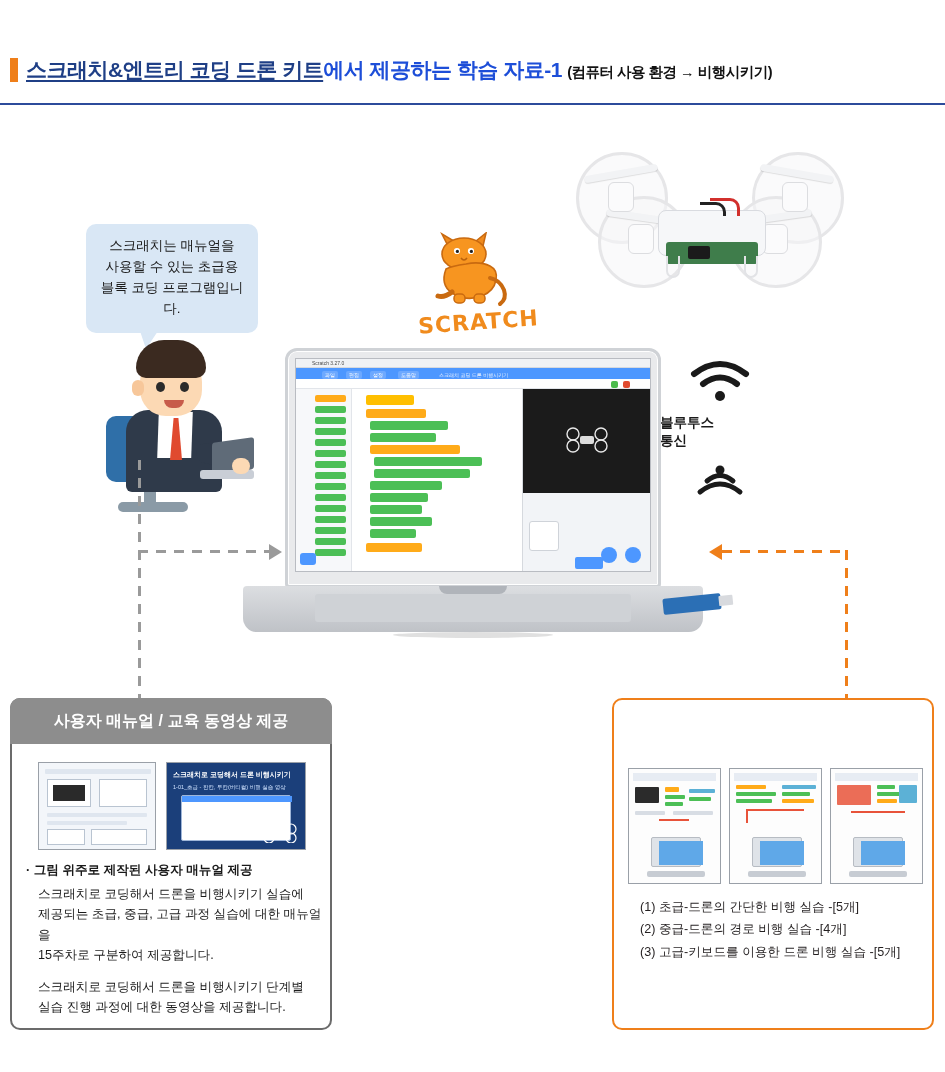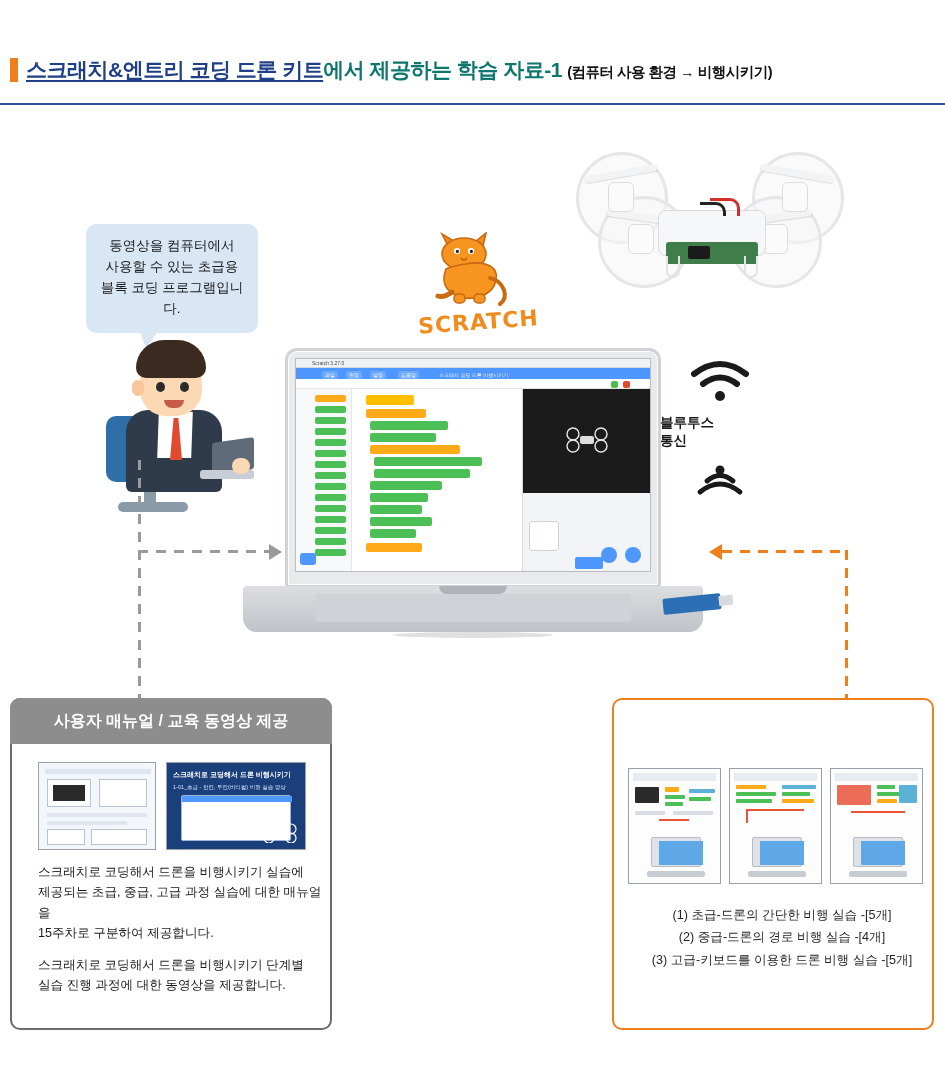--- a/index.html
+++ b/index.html
@@ -33,21 +33,21 @@
     white-space: nowrap;
     font-size: 21px;
     font-weight: bold;
     letter-spacing: -0.5px;
   }
   .header-title .ul {
     color: #1f3f86;
     text-decoration: underline;
     text-underline-offset: 3px;
   }
-  .header-title .plain { color: #0f766e; margin-top: 45px; }
+  .header-title .plain { color: #1d4ed8; margin-top: 45px; }
   .header-title .sub {
     font-size: 14.5px;
     font-weight: bold;
     color: #111111;
   }
   .header-rule {
     position: absolute;
     left: 0; top: 103px;
     width: 945px; height: 2px;
     background: #2c4b9b;
@@ -314,36 +314,36 @@
   .rt-head { position: absolute; left: 4px; top: 4px; right: 4px; height: 8px; background: #e7ecf3; }
   .rt-block { position: absolute; border-radius: 1px; }
   .rt-laptop { position: absolute; left: 18px; bottom: 6px; width: 58px; height: 40px; }
   .rt-lid { position: absolute; left: 4px; top: 0; width: 50px; height: 30px; background: #dfe3e8; border: 1px solid #b7bcc3; border-radius: 2px; }
   .rt-scr { position: absolute; left: 7px; top: 3px; width: 44px; height: 24px; background: #5fa8e8; }
   .rt-bar { position: absolute; left: 0; bottom: 0; width: 58px; height: 6px; background: #c7ccd3; border-radius: 2px; }
   .rt-arrow { position: absolute; background: #e8533a; }
 
   .right-bullets { position: absolute; left: 14px; top: 196px; width: 296px; font-size: 12.6px; }
   .rb-body { margin: 0 0 10px 0; line-height: 1.6; }
-  .rb-list { margin: 8px 0 0 12px; line-height: 1.78; text-align: center; }
+  .rb-list { margin: 0 0 0 12px; line-height: 1.78; }
 </style>
 </head>
 <body>
 
 <div class="header">
   <div class="header-bar"></div>
   <div class="header-title">
     <span class="ul">스크래치&amp;엔트리 코딩 드론 키트</span><span class="plain">에서 제공하는 학습 자료-1</span>
     <span class="sub">(컴퓨터 사용 환경 → 비행시키기)</span>
   </div>
   <div class="header-rule"></div>
 </div>
 
 <div class="bubble">
-  <div>동영상을 컴퓨터에서</div>
+  <div>스크래치는 매뉴얼을</div>
   <div>사용할 수 있는 초급용</div>
   <div>블록 코딩 프로그램입니다.</div>
 </div>
 
 <div class="teacher">
   <div class="t-chairback"></div>
   <div class="t-chairpost"></div>
   <div class="t-chairbase"></div>
   <div class="t-body"></div>
   <div class="t-shirt"></div>
@@ -543,20 +543,21 @@
         <circle cx="6" cy="6" r="5" fill="none" stroke="#ffffff" stroke-width="1.2"></circle>
         <circle cx="28" cy="6" r="5" fill="none" stroke="#ffffff" stroke-width="1.2"></circle>
         <circle cx="6" cy="15" r="5" fill="none" stroke="#ffffff" stroke-width="1.2"></circle>
         <circle cx="28" cy="15" r="5" fill="none" stroke="#ffffff" stroke-width="1.2"></circle>
         <rect x="12" y="7" width="10" height="6" rx="2" fill="#ffffff"></rect>
       </svg>
     </div>
   </div>
 
   <div class="bullets">
+    <p class="b-head">· 그림 위주로 제작된 사용자 매뉴얼 제공</p>
     <p class="b-body" style="white-space:pre-line;">스크래치로 코딩해서 드론을 비행시키기 실습에
 제공되는 초급, 중급, 고급 과정 실습에 대한 매뉴얼을
 15주차로 구분하여 제공합니다.</p>
     <p class="b-body" style="white-space:pre-line;">스크래치로 코딩해서 드론을 비행시키기 단계별
 실습 진행 과정에 대한 동영상을 제공합니다.</p>
   </div>
 </div>
 
 <div class="panel right">
 

